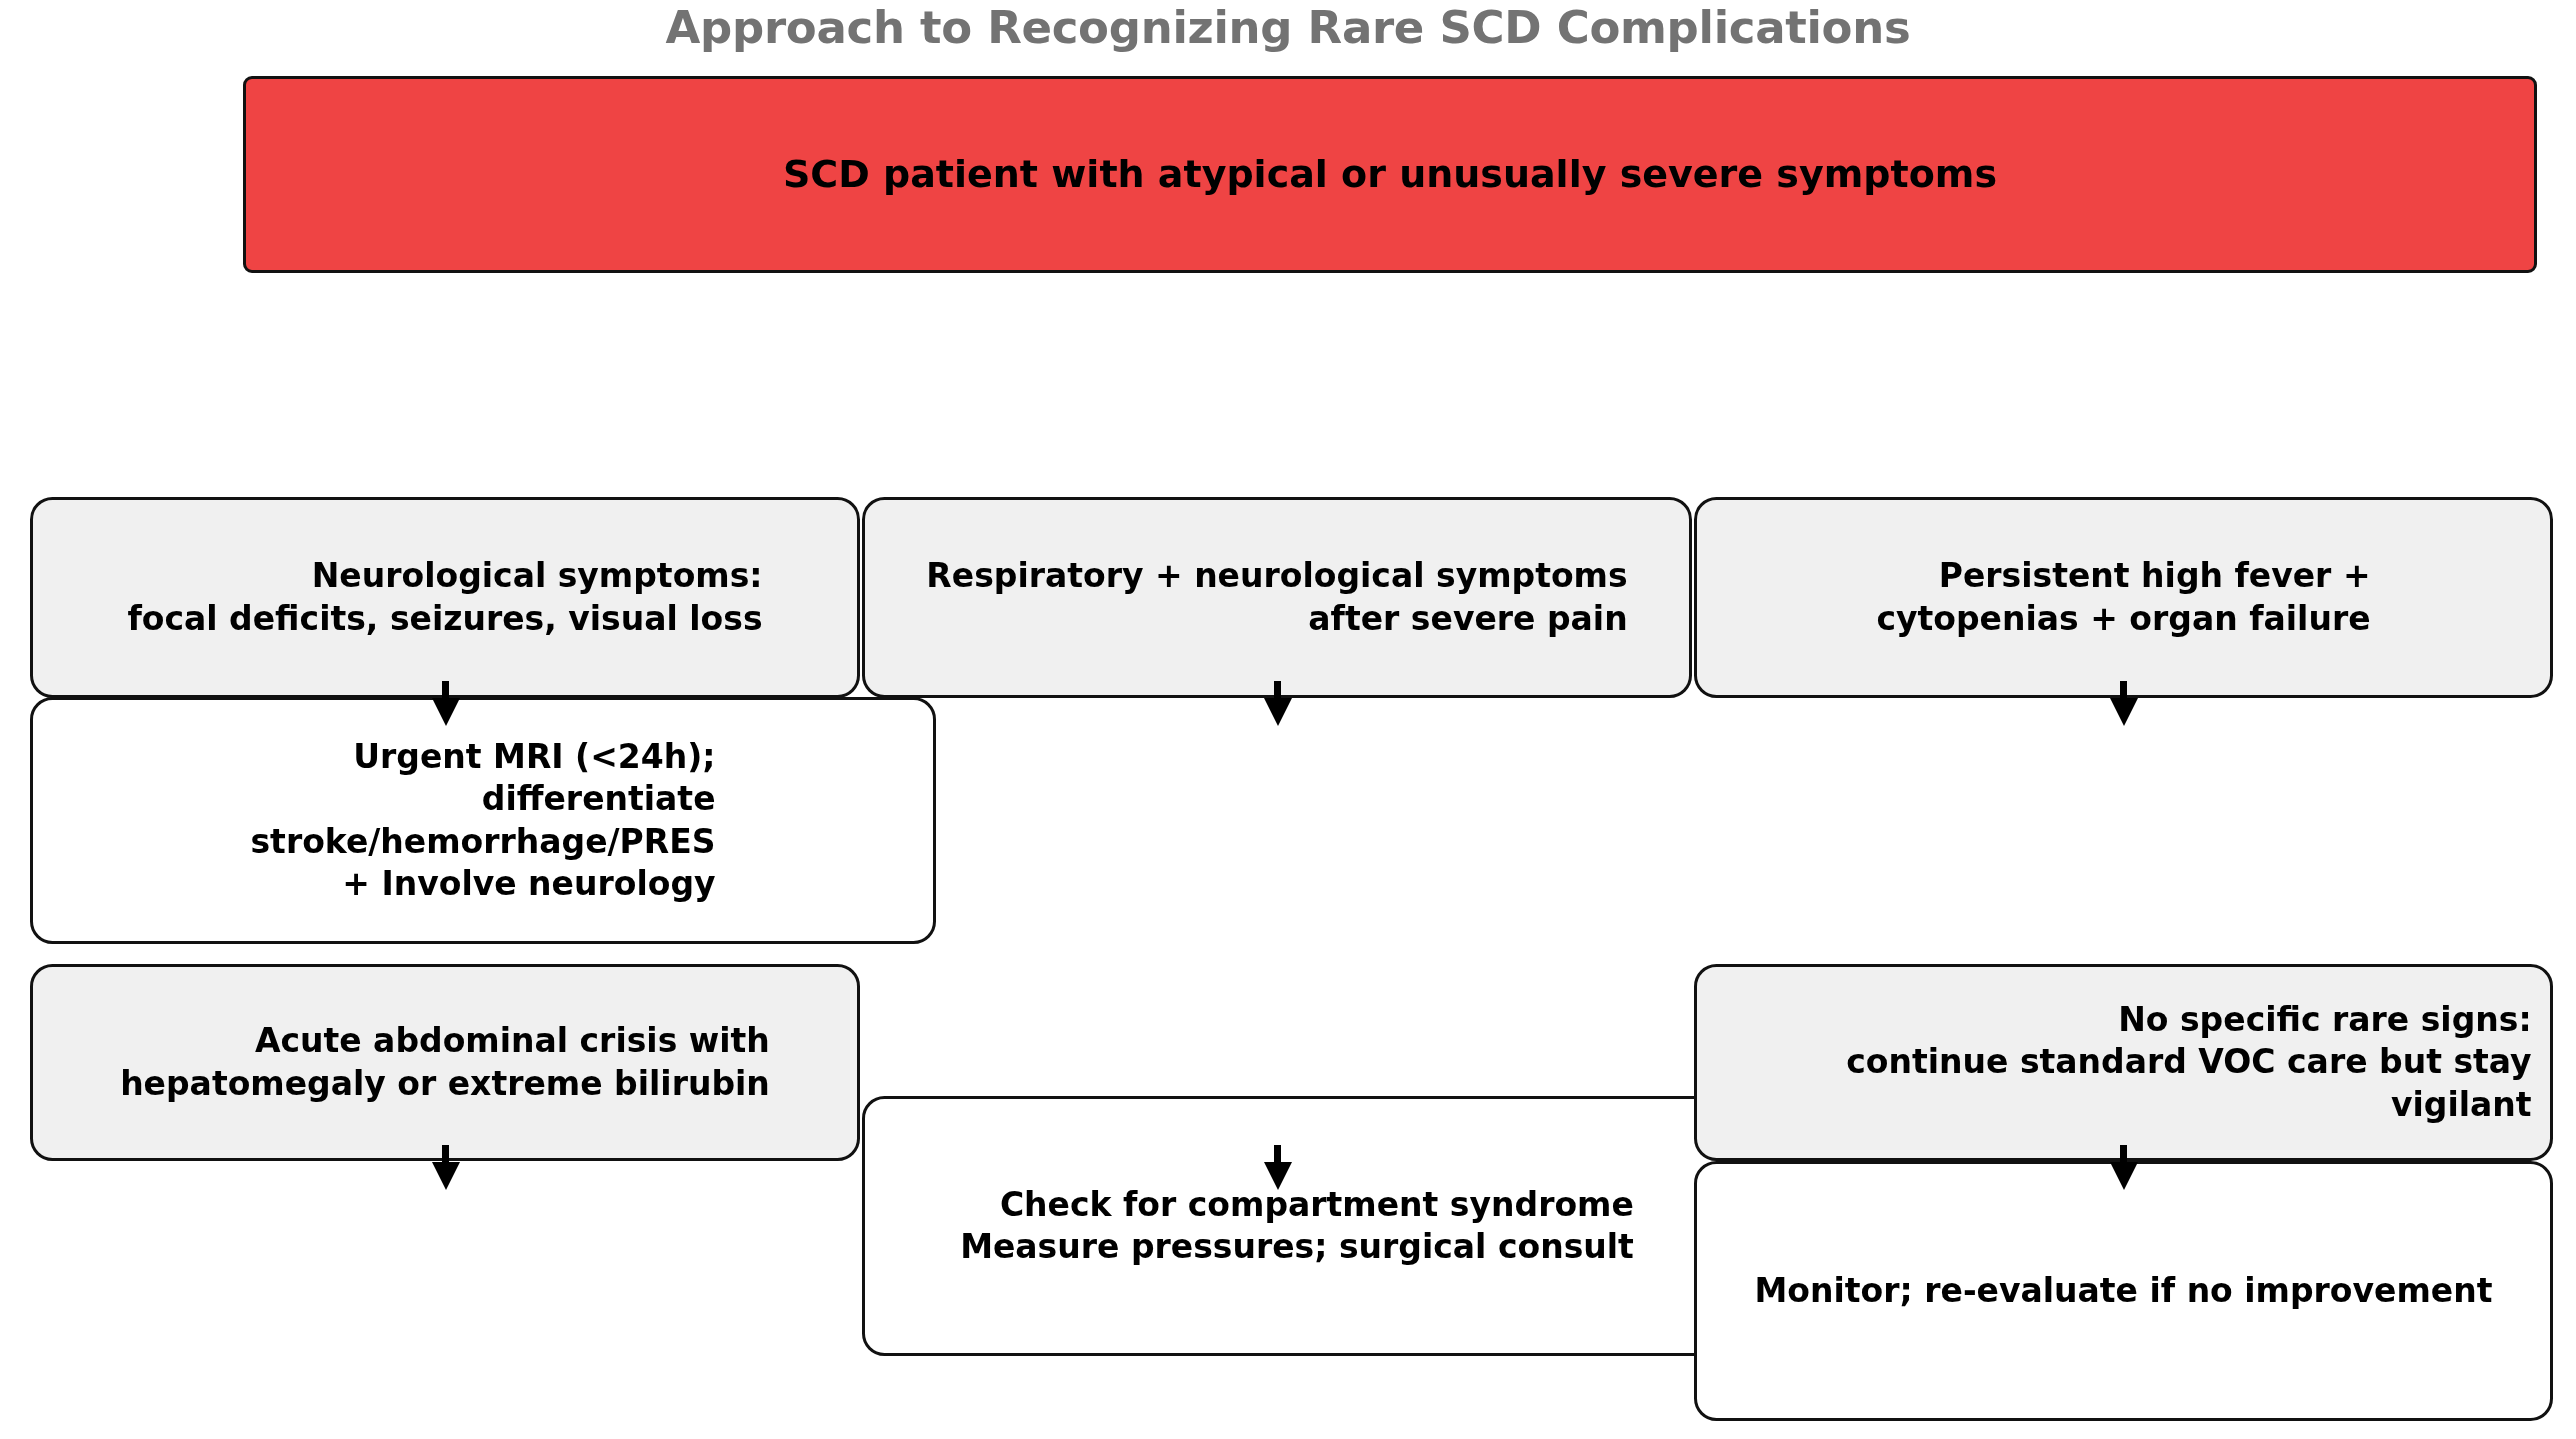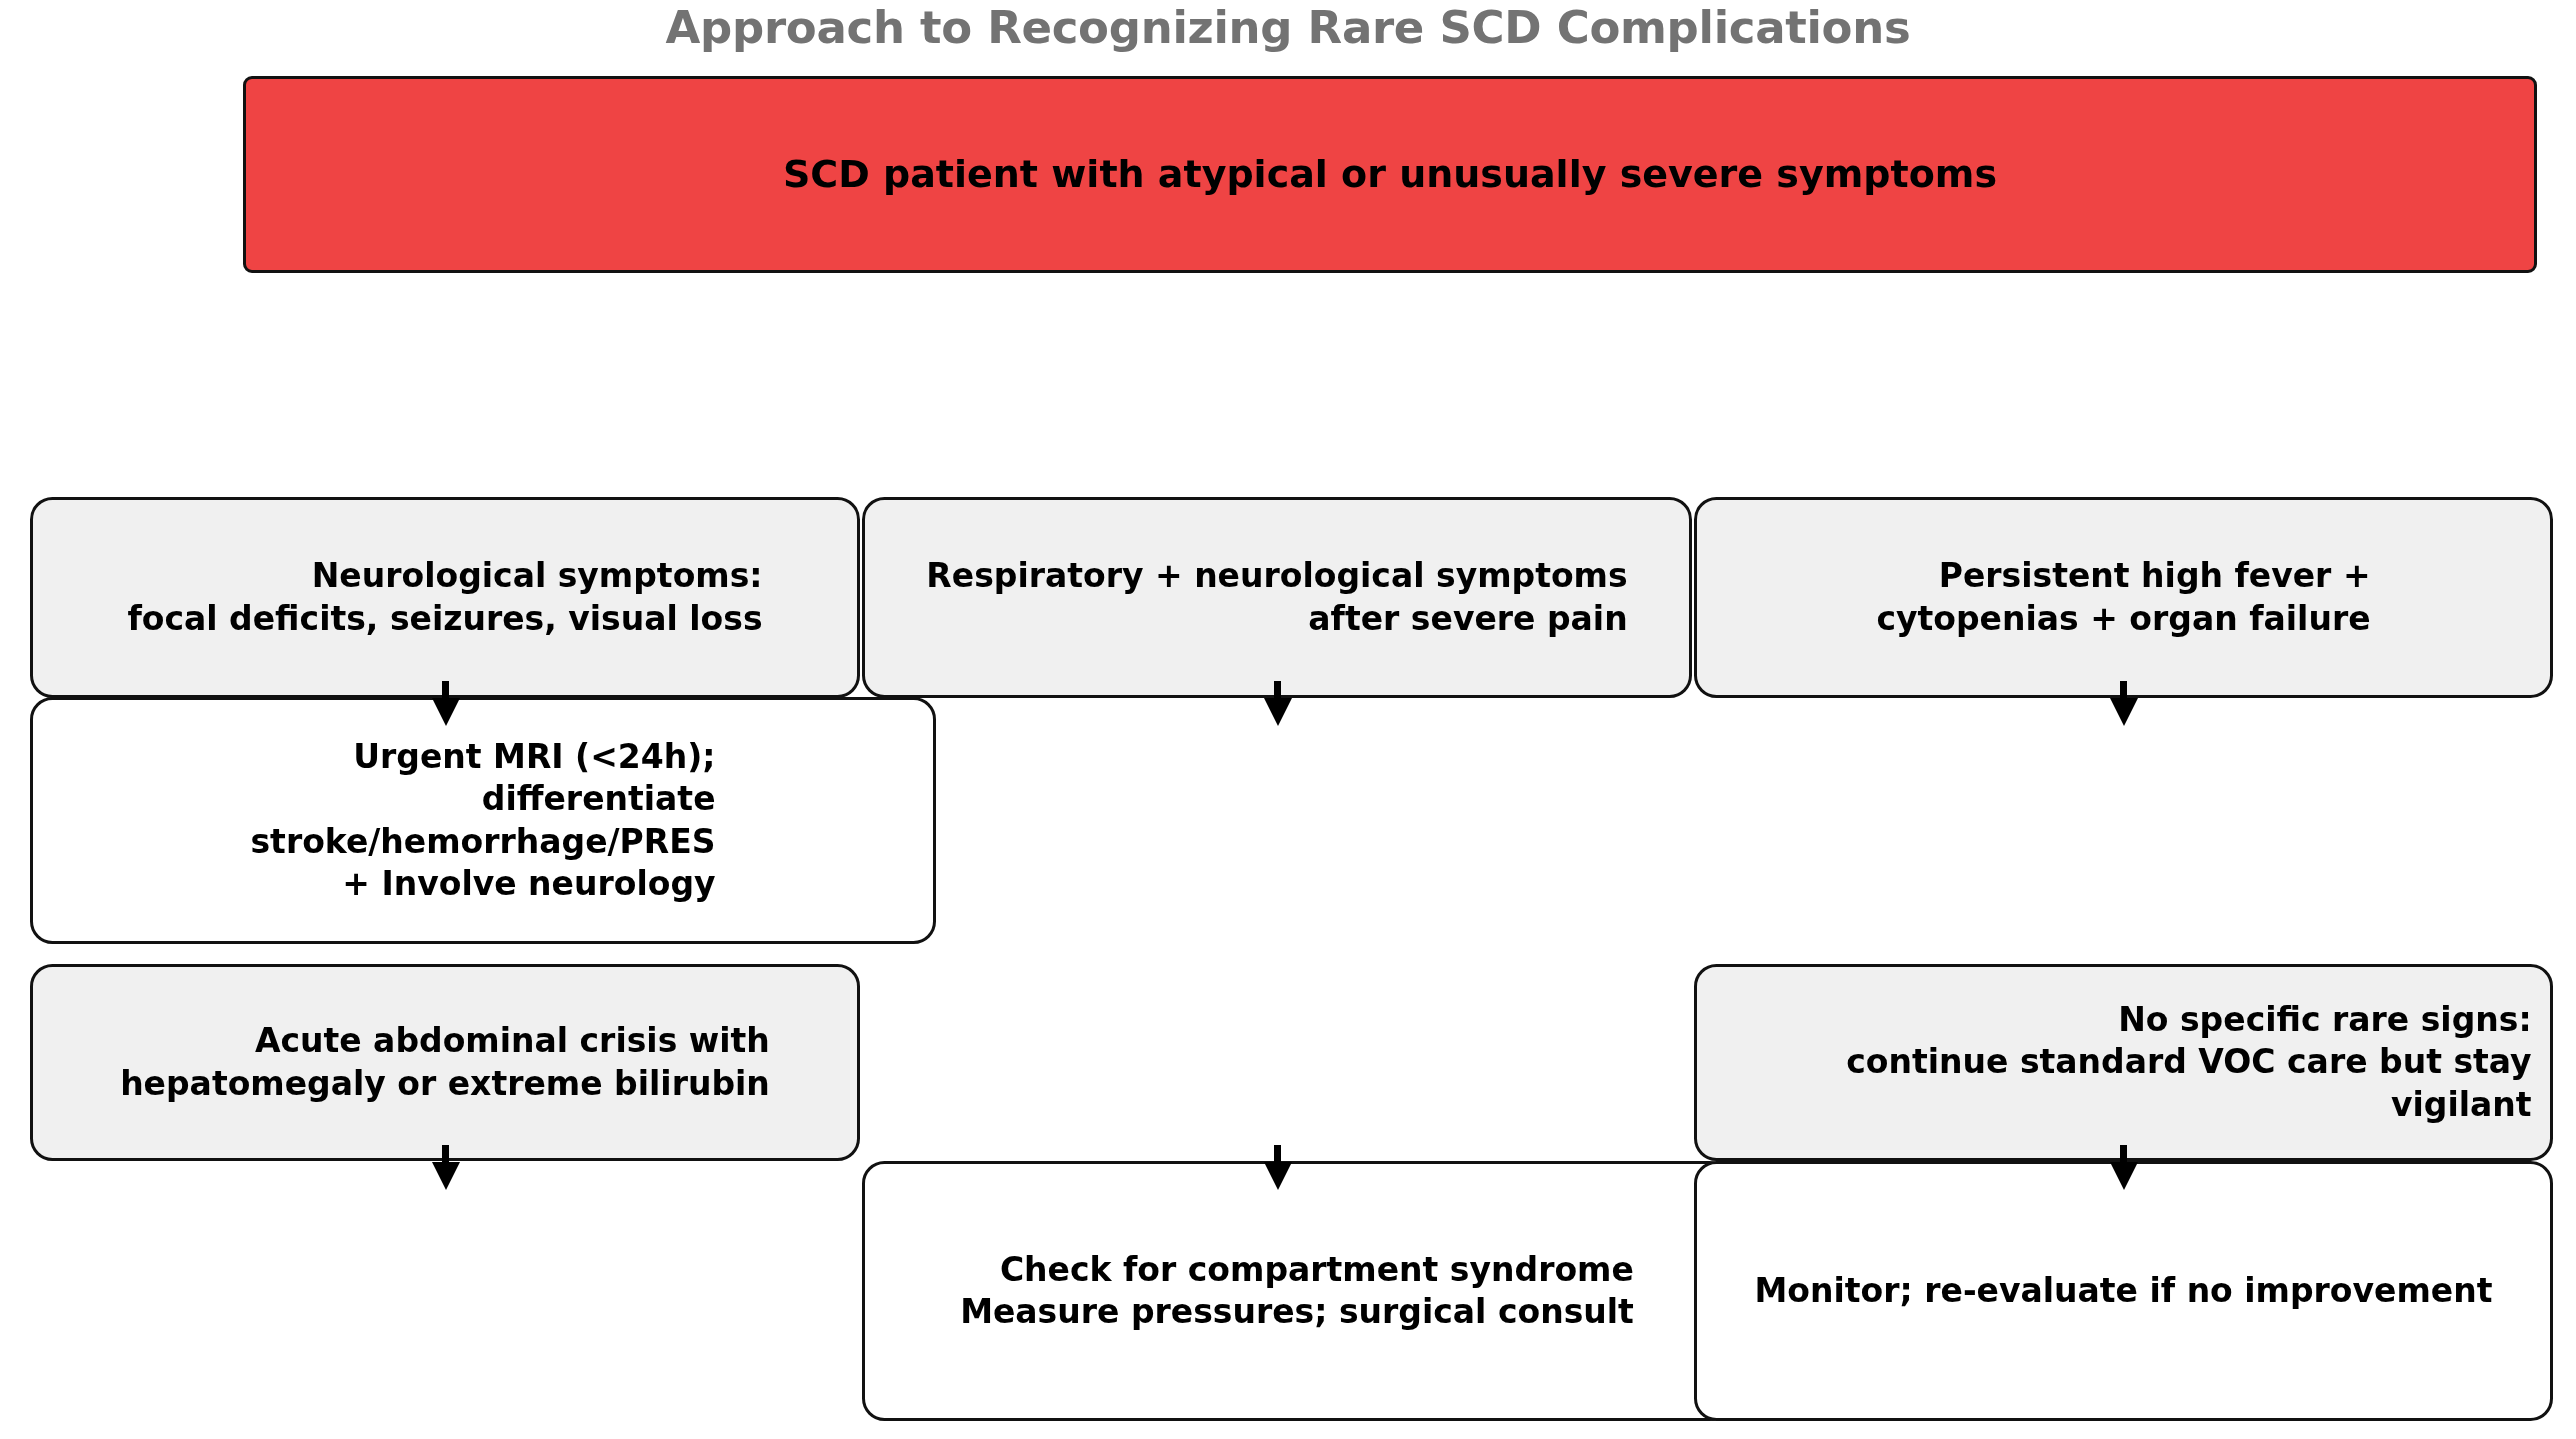--- a/index.html
+++ b/index.html
@@ -156,21 +156,21 @@
       <div class="head"></div>
   </div>
 
 
 
   <div class="arrow" style="left:1274px; top:1145px;">
     <div class="shaft"></div>
       <div class="head"></div>
   </div>
 
-  <div class="node action" style="left:862px; top:1161px; width:870px; height:260px;">
+  <div class="node action" style="left:862px; top:1096px; width:870px; height:260px;">
     <div class="node-label">Check for compartment syndrome
 Measure pressures; surgical consult</div>
   </div>
 
   <div class="node condition" style="left:1694px; top:497px; width:859px; height:201px;">
     <div class="node-label">Persistent high fever +
 cytopenias + organ failure</div>
   </div>
 
   <div class="arrow" style="left:2120px; top:681px;">

